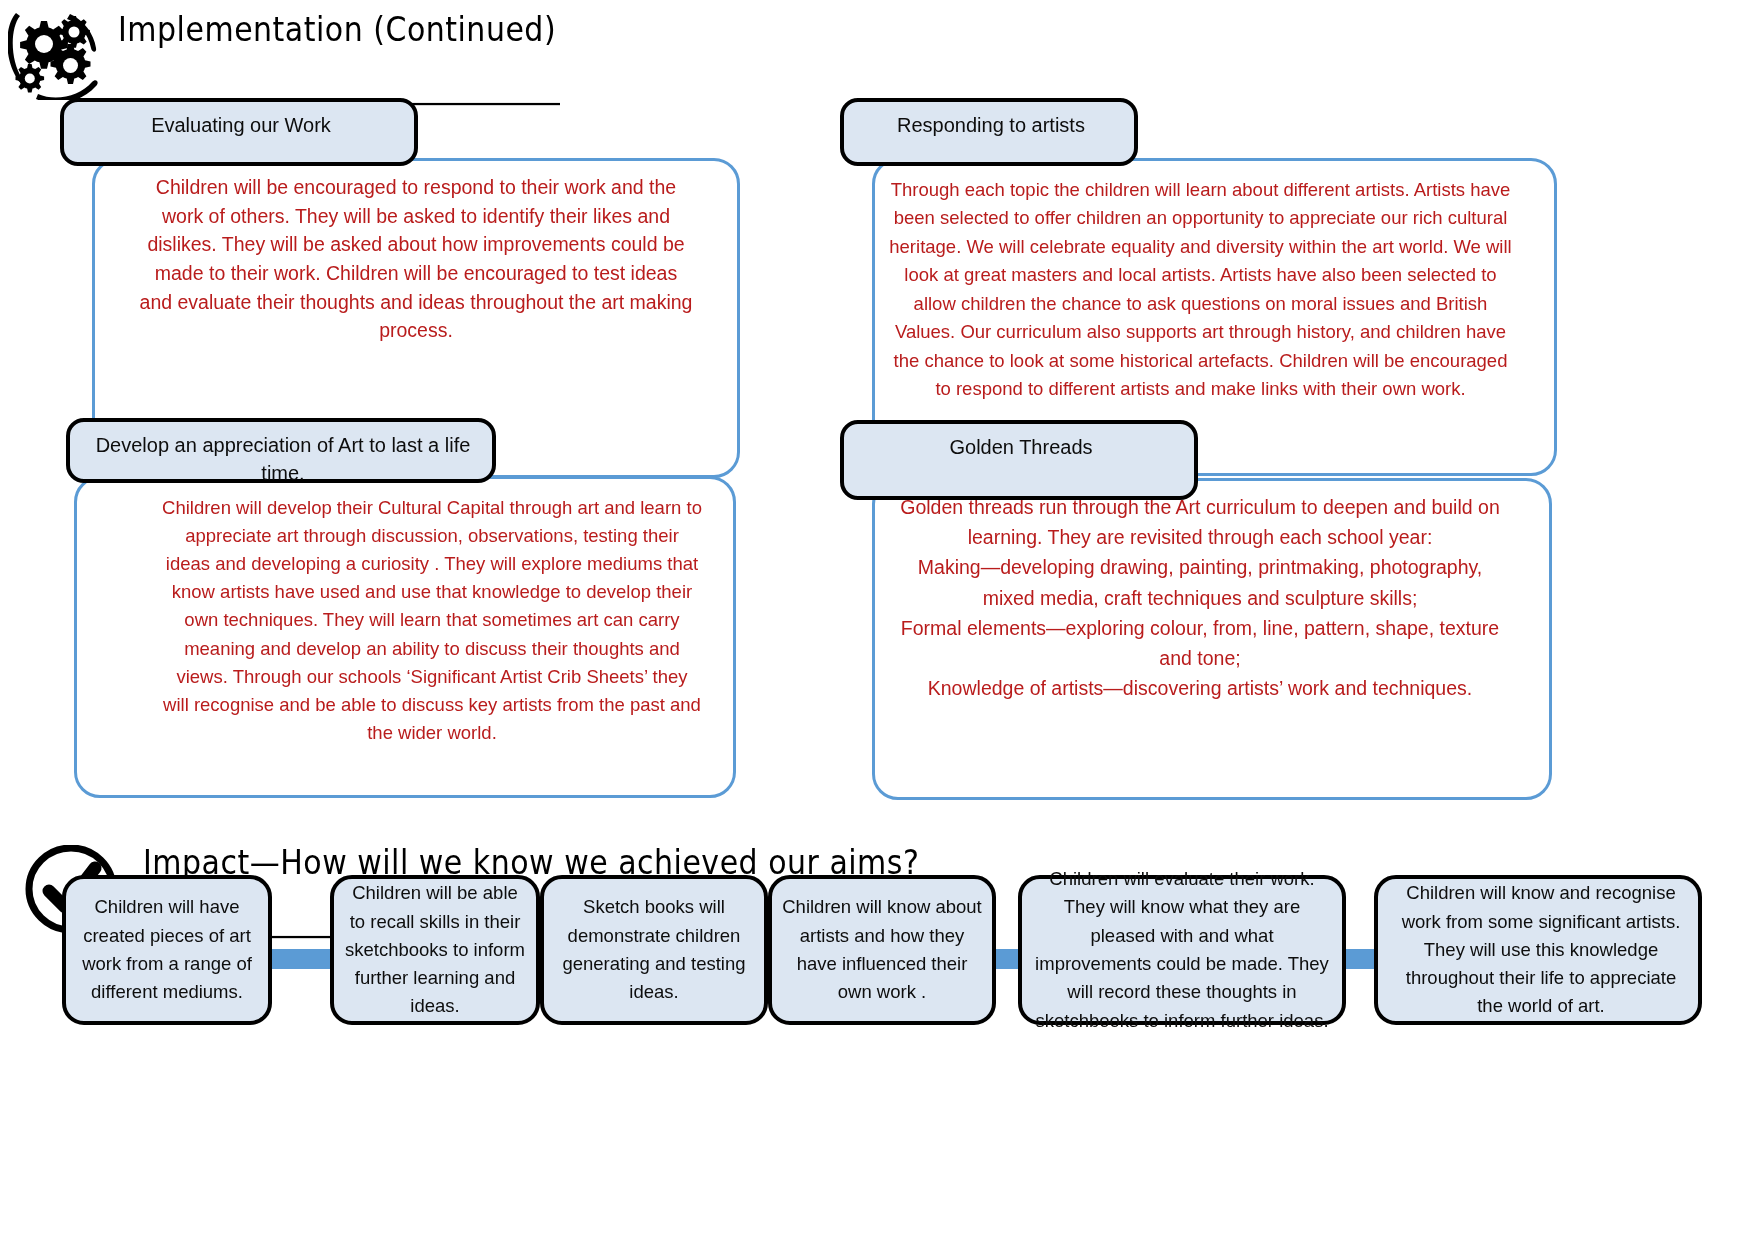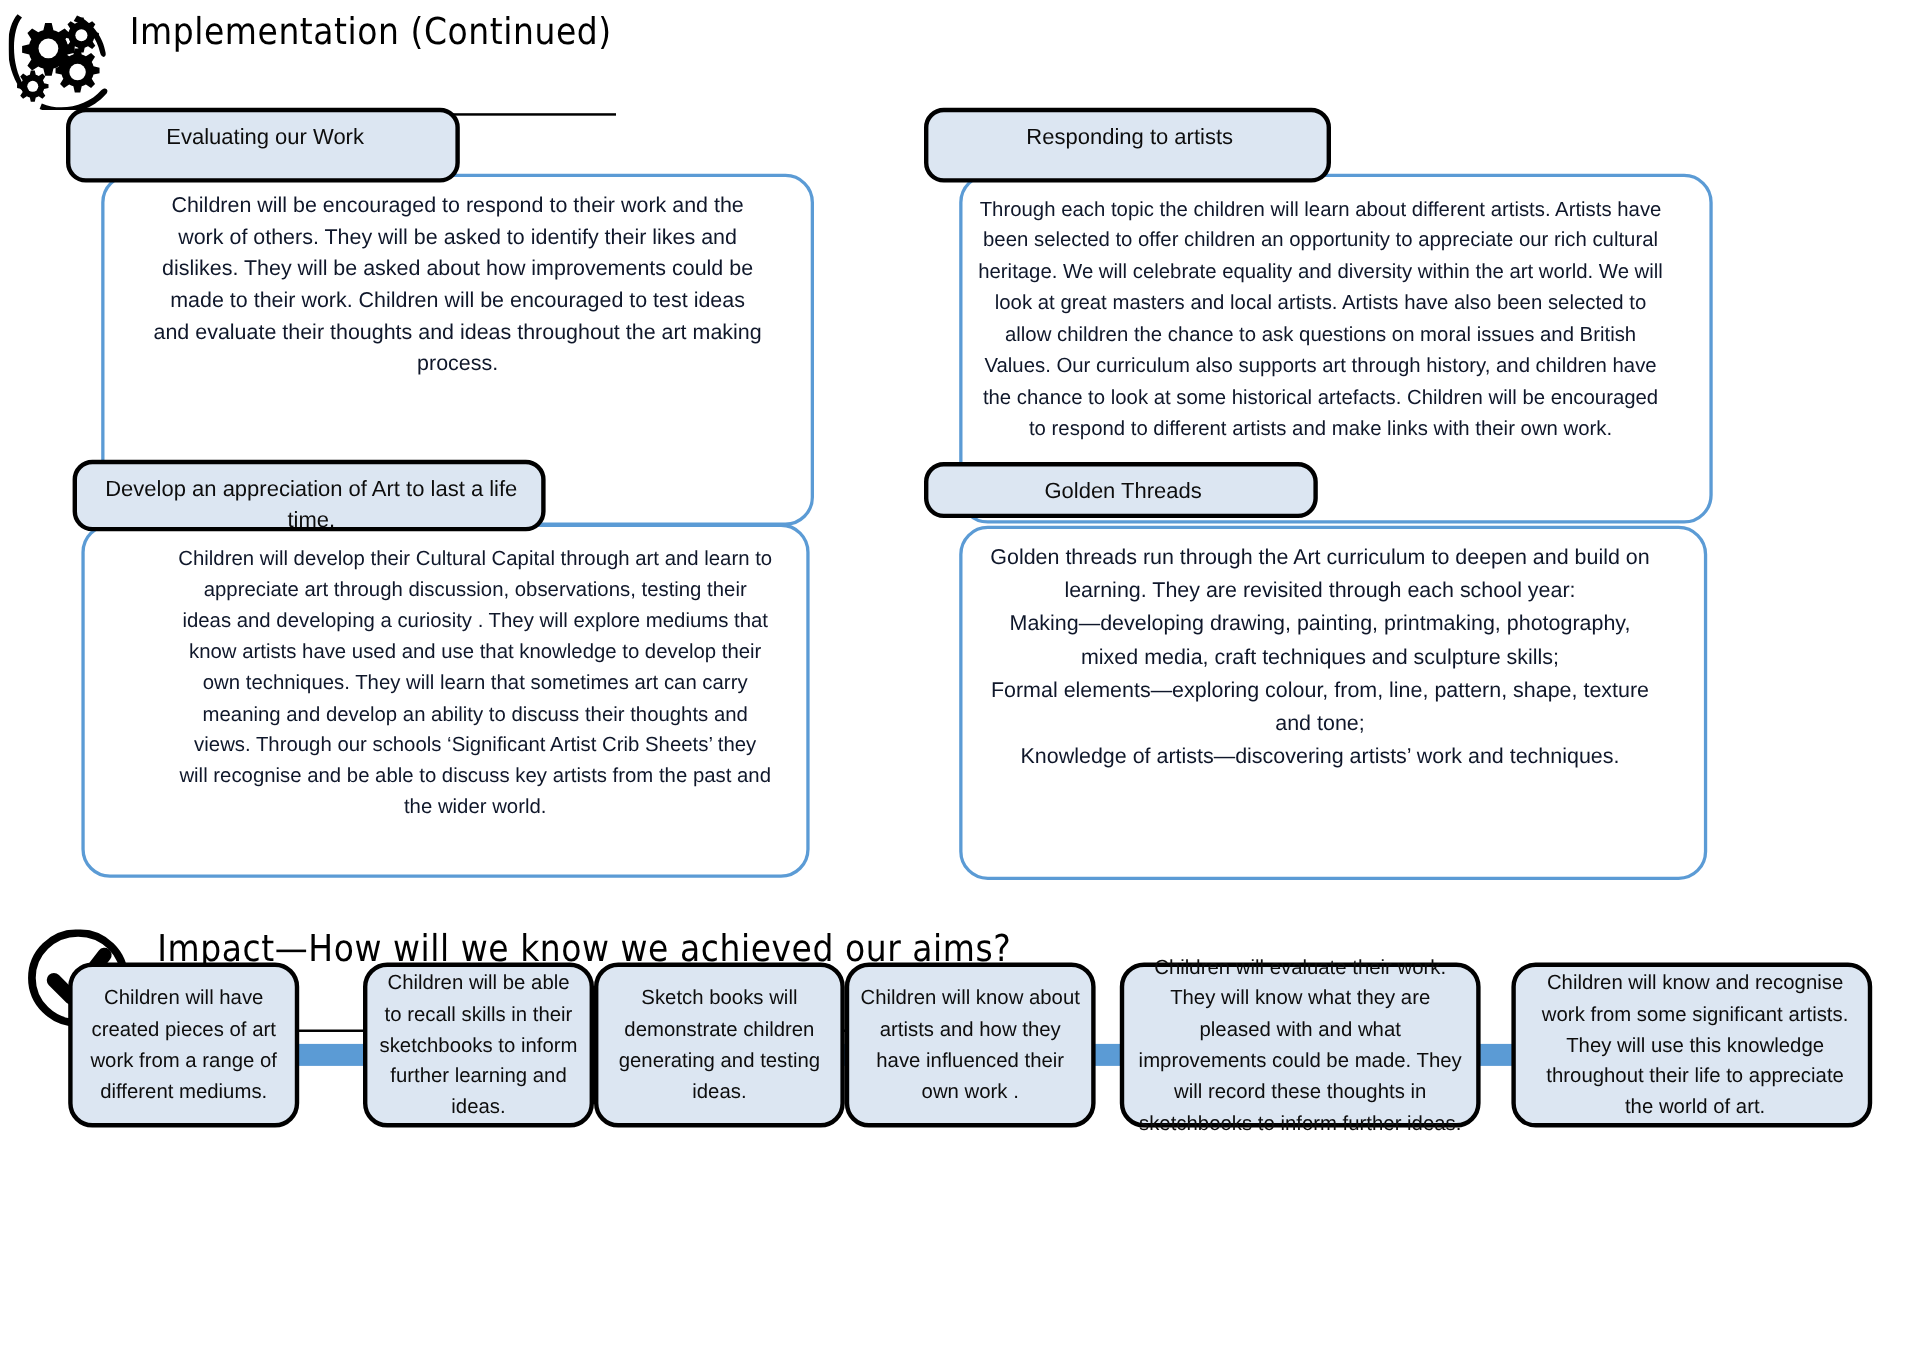--- a/index.html
+++ b/index.html
@@ -45,21 +45,21 @@
   .panel-body {
     position: absolute;
     border: 3.5px solid #5B9BD5;
     border-radius: 26px;
     background: #ffffff;
   }
   .panel-body-text {
     position: absolute;
     font-size: 19.5px;
     line-height: 1.47;
-    color: #0f172a;
+    color: #b91c1c;
     font-family: "Liberation Sans", sans-serif;
   }
 
   .panel-chip {
     position: absolute;
     background: #DCE6F2;
     border: 4.5px solid #000000;
     border-radius: 18px;
     z-index: 5;
   }
@@ -73,31 +73,31 @@
     color: #0d0d0d;
   }
 
   
   #group-evaluating { left: 60px; top: 98px; width: 680px; height: 290px; }
   #group-evaluating .panel-chip { left: 0px;  top: 0px;  width: 358px; height: 68px; }
   #group-evaluating .panel-body { left: 32px; top: 60px; width: 648px; height: 320px; }
   #group-evaluating .panel-body-text { left: 76px; top: 75px; width: 560px; }
 
   #group-responding { left: 840px; top: 98px; width: 700px; height: 290px; }
-  #group-responding .panel-chip { left: 0px;  top: 0px;  width: 370px; height: 68px; }
+  #group-responding .panel-chip { left: 0px;  top: 0px;  width: 298px; height: 68px; }
   #group-responding .panel-body { left: 32px; top: 60px; width: 685px; height: 318px; }
   #group-responding .panel-body-text { left: 48px; top: 78px; width: 625px; font-size: 18.5px; line-height: 1.54; }
 
   #group-develop { left: 66px; top: 418px; width: 680px; height: 280px; }
   #group-develop .panel-chip { left: 0px;  top: 0px;  width: 430px; height: 65px; }
   #group-develop .panel-body { left: 8px; top: 58px; width: 662px; height: 322px; }
   #group-develop .panel-body-text { left: 96px; top: 76px; width: 540px; font-size: 18.5px; line-height: 1.52; }
 
   #group-golden { left: 840px; top: 420px; width: 700px; height: 280px; }
-  #group-golden .panel-chip { left: 0px;  top: 0px;  width: 358px; height: 51px; }
+  #group-golden .panel-chip { left: 0px;  top: 0px;  width: 358px; height: 80px; }
   #group-golden .panel-body { left: 32px; top: 58px; width: 680px; height: 322px; }
   #group-golden .panel-body-text { left: 55px; top: 72px; width: 610px; line-height: 1.55; }
 
   
   #impact-row {
     position: absolute;
     left: 62px;
     top: 875px;
     width: 1640px;
     height: 170px;

